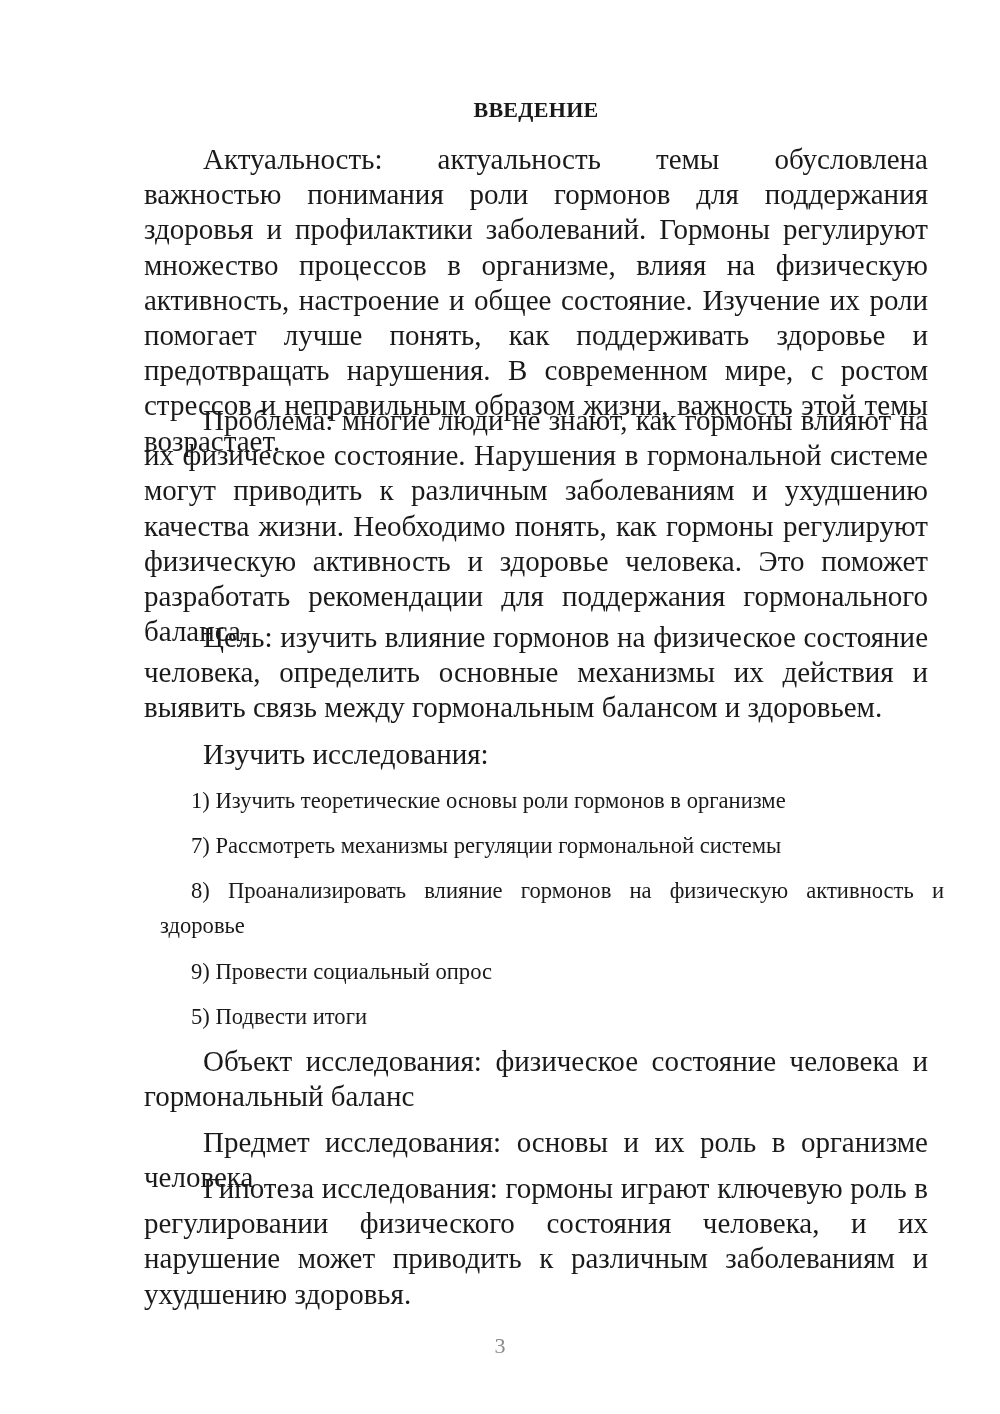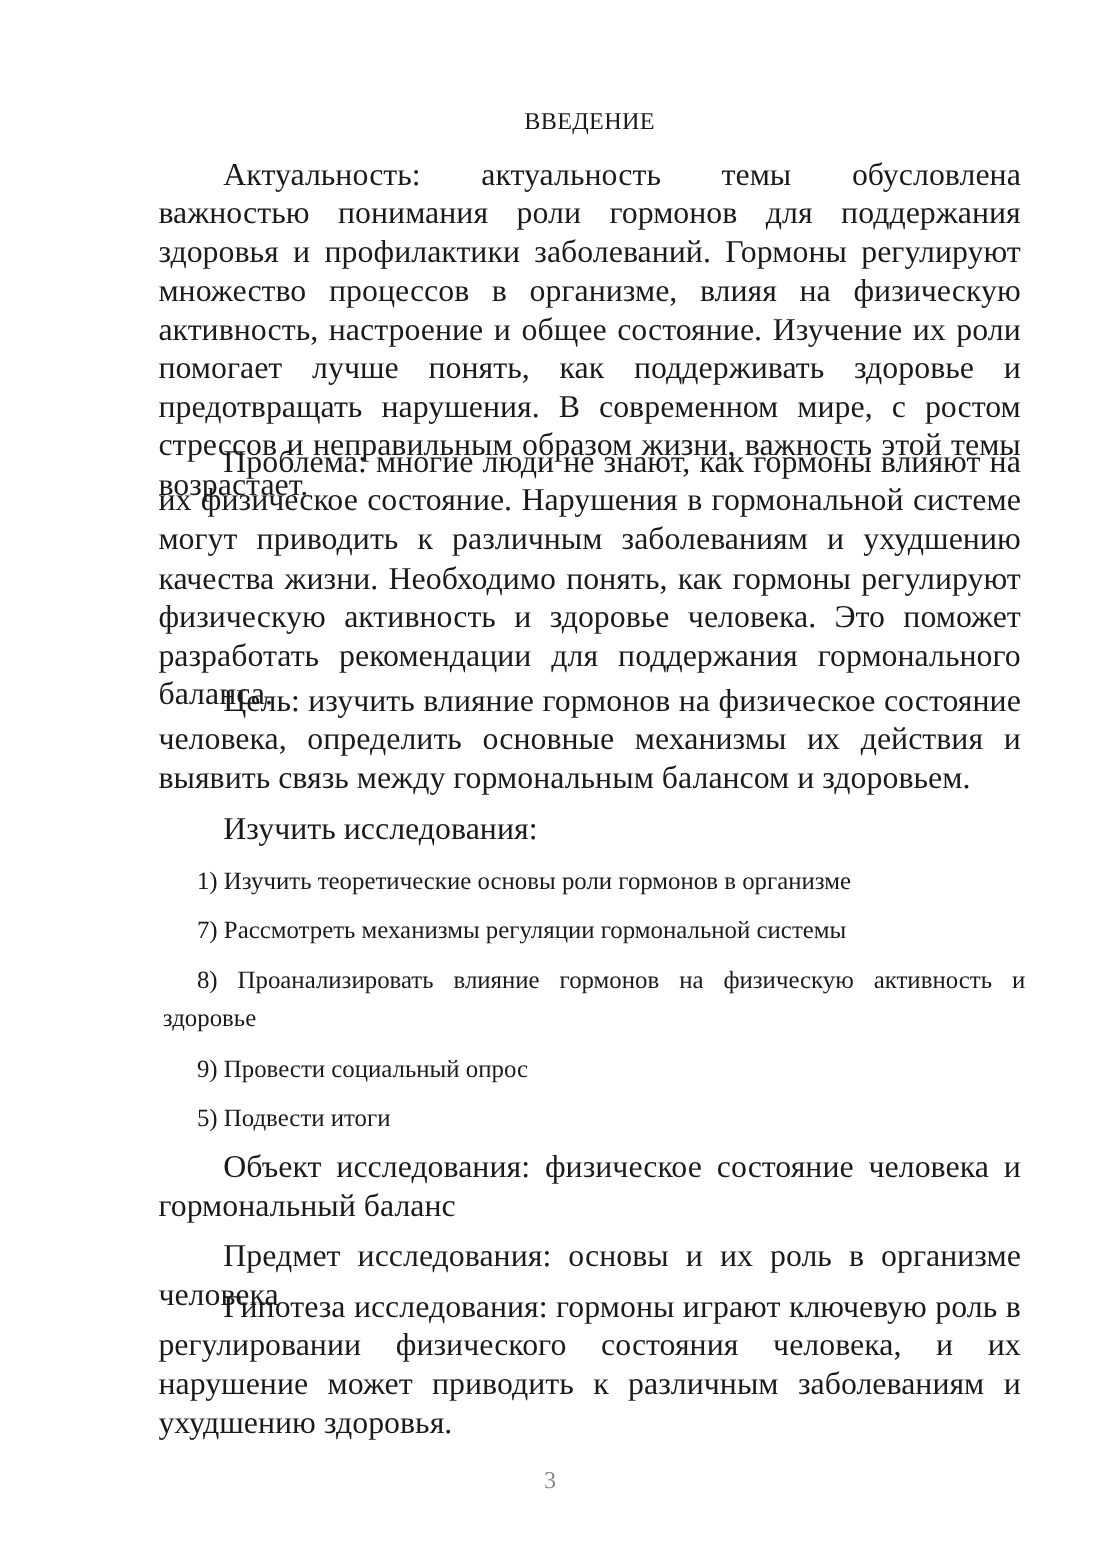--- a/index.html
+++ b/index.html
@@ -1,23 +1,23 @@
 <!DOCTYPE html>
 <html><head>
 <meta charset="utf-8">
 <style>
   html, body { margin: 0; padding: 0; background: #ffffff; }
   body { width: 1000px; height: 1414px; position: relative; overflow: hidden;
          font-family: "Liberation Serif", "DejaVu Serif", serif; color: #1a1a1a; }
   .page { position: absolute; left: 144px; top: 0; width: 784px; }
   .heading { position: absolute; top: 97px; left: 0; width: 784px; text-align: center;
-             font-weight: normal; font-size: 22px; letter-spacing: 0.3px; }
+             font-weight: bold; font-size: 22px; letter-spacing: 0.3px; }
   .p { position: absolute; left: 0; width: 784px; font-size: 29px; line-height: 35.2px;
        text-align: justify; text-indent: 59px; margin: 0; }
-  .li { position: absolute; left: 4px; width: 784px; font-size: 22.6px; line-height: 35.2px;
+  .li { position: absolute; left: 16px; width: 784px; font-size: 22.6px; line-height: 35.2px;
         text-align: justify; text-indent: 31px; margin: 0; }
   .pagenum { position: absolute; top: 1333px; left: 0; width: 1000px; text-align: center;
              font-size: 22px; color: #8a8a8a; }
 </style>
 </head>
 <body>
 
 <div class="page">
   <div class="heading">ВВЕДЕНИЕ</div>
 

